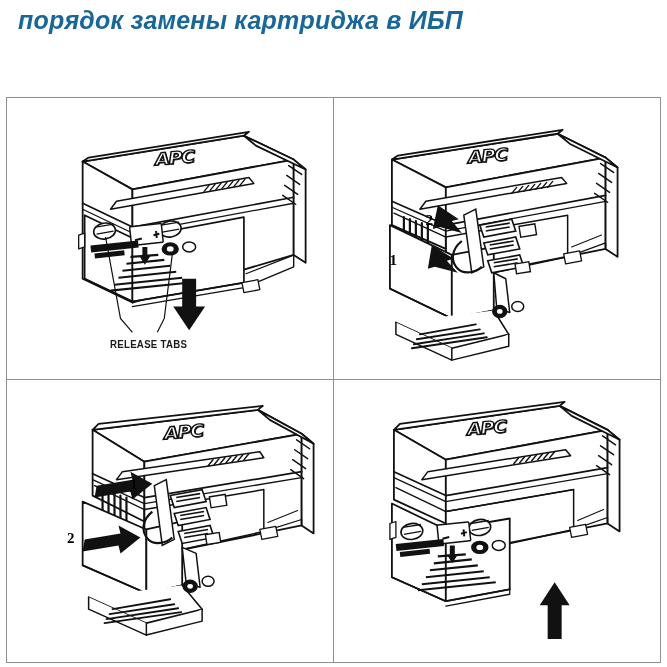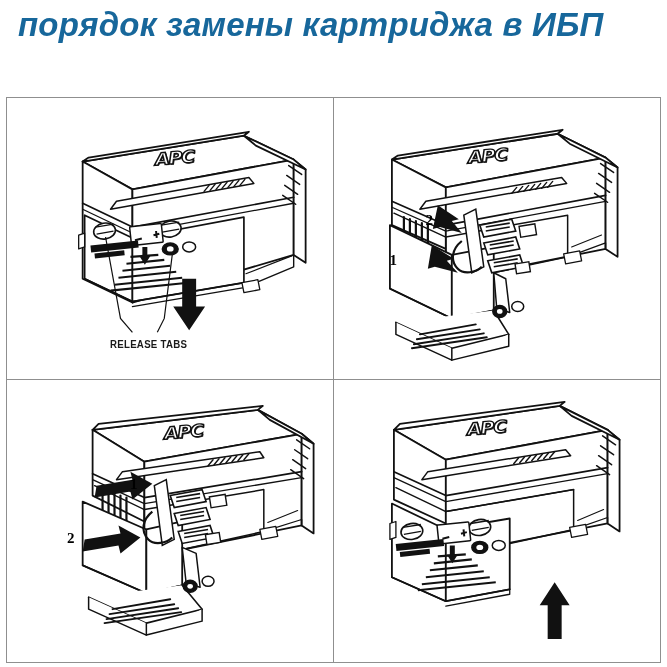--- a/index.html
+++ b/index.html
@@ -6,21 +6,21 @@
   body{
     width:667px;height:667px;
     background:#ffffff;
     font-family:"Liberation Sans",sans-serif;
     overflow:hidden;
     position:relative;
   }
   #page-title{
     position:absolute;
     left:18px; top:6px;
-    font-size:33px;
+    font-size:25px;
     font-weight:bold;
     font-style:italic;
     letter-spacing:.2px;
     white-space:nowrap;
   }
   #figure-grid{
     position:absolute;
     left:6px; top:97px;
     width:655px; height:566px;
     display:grid;

